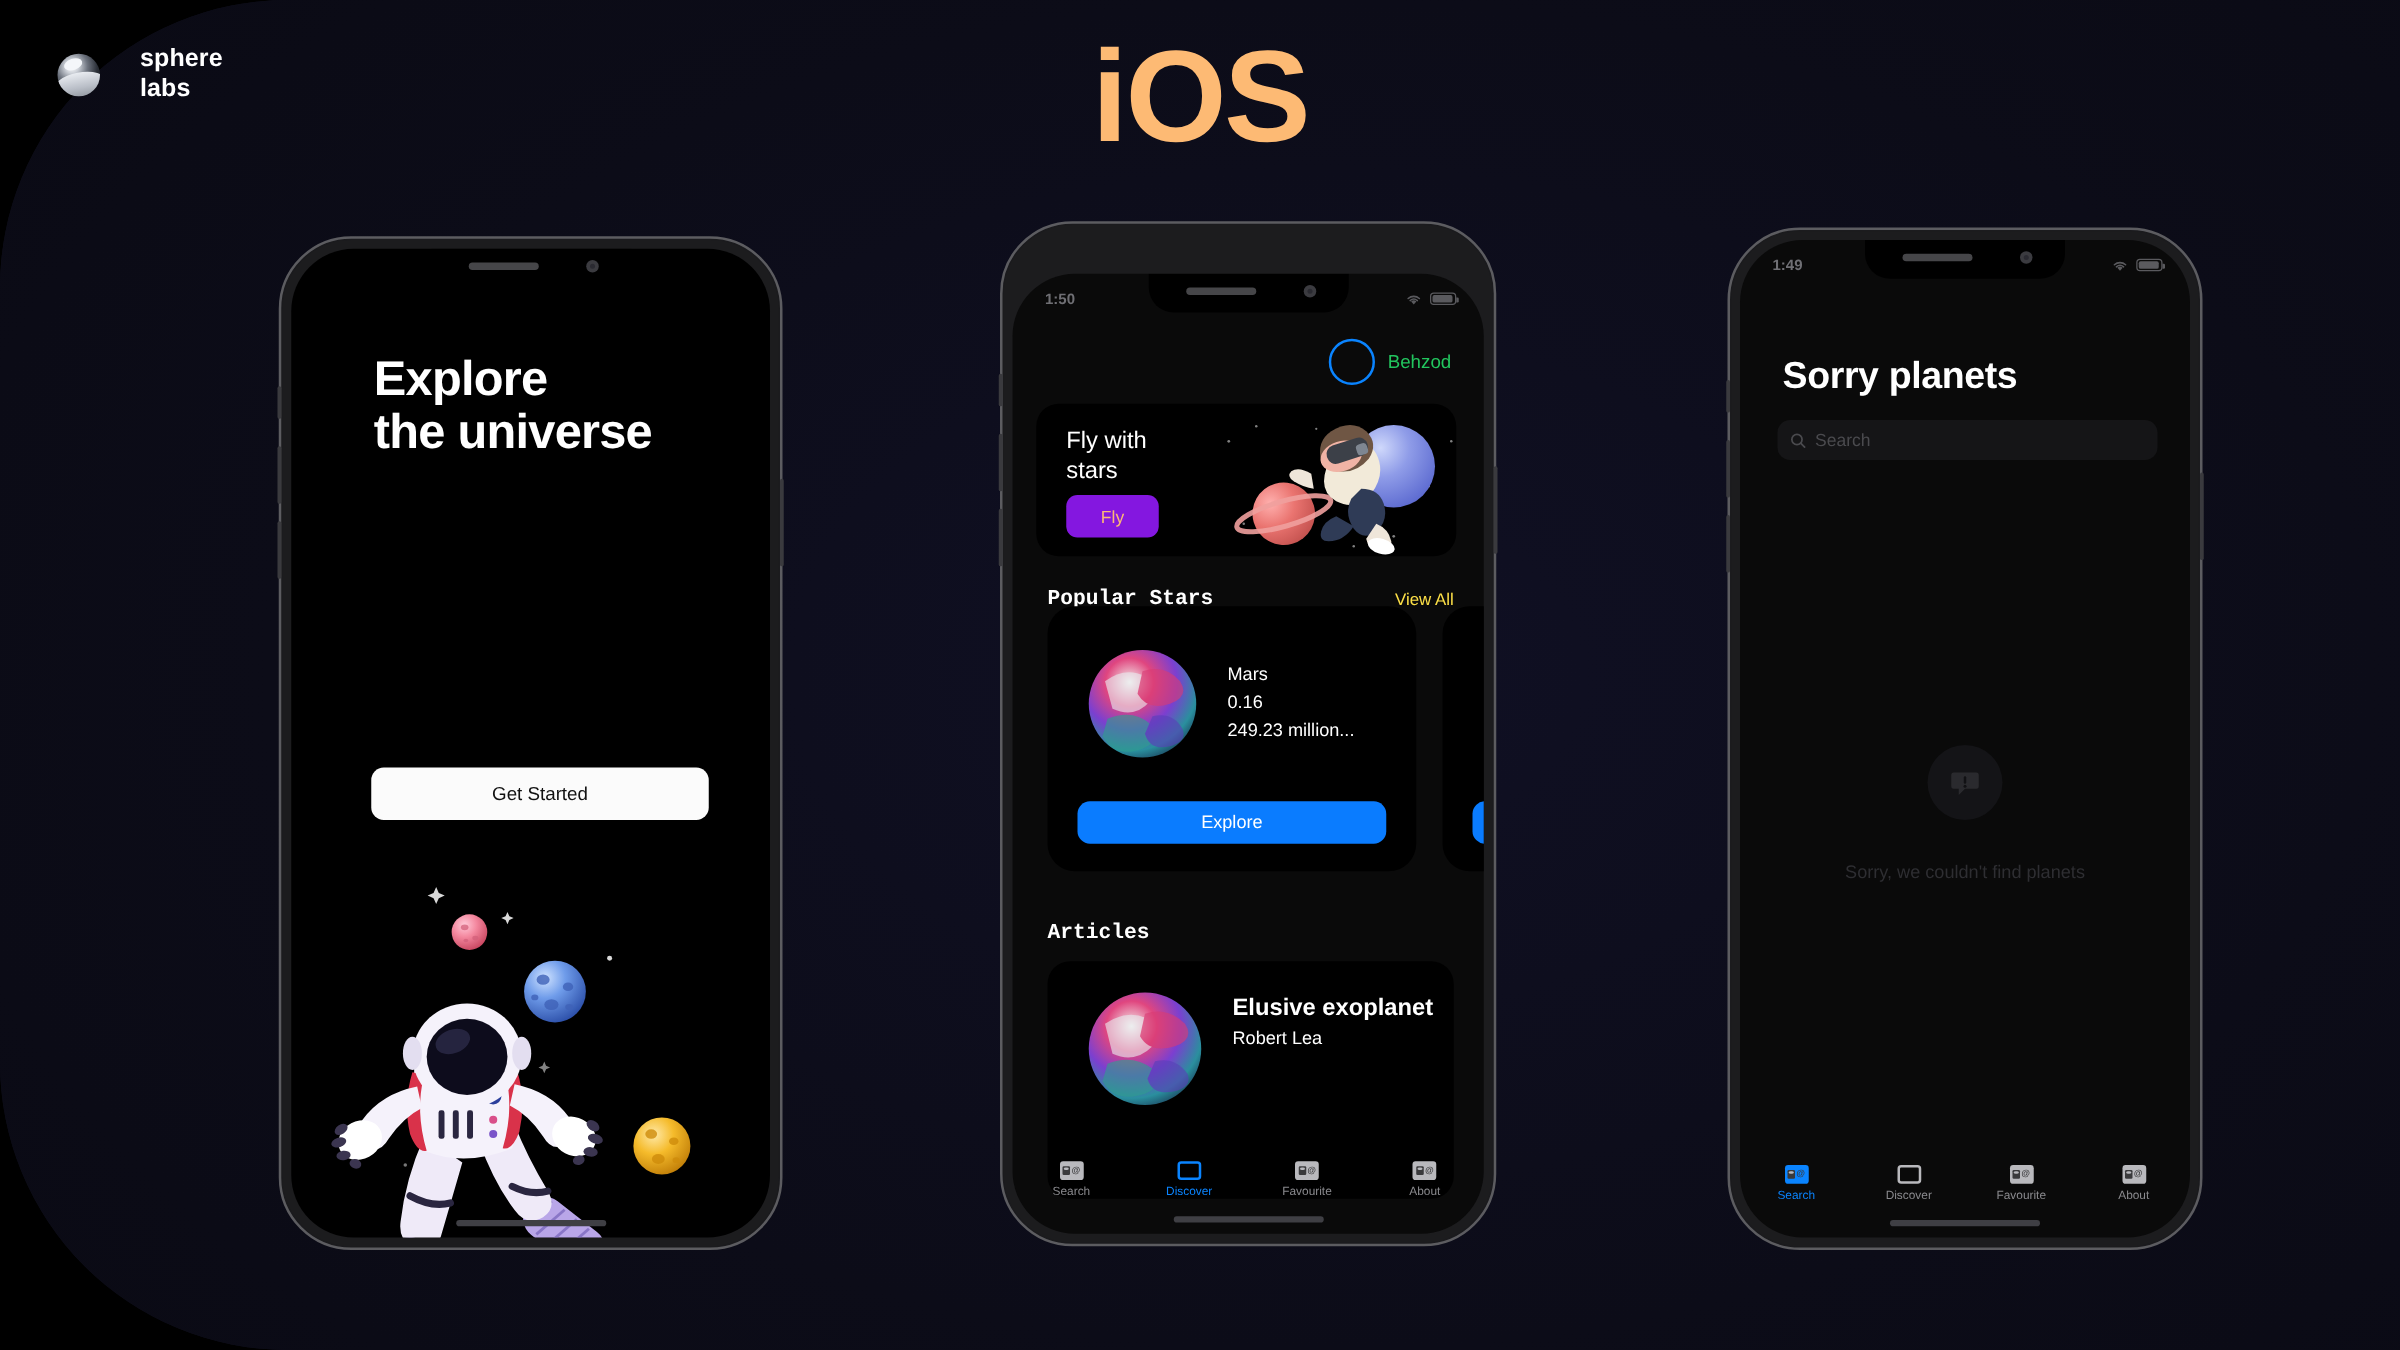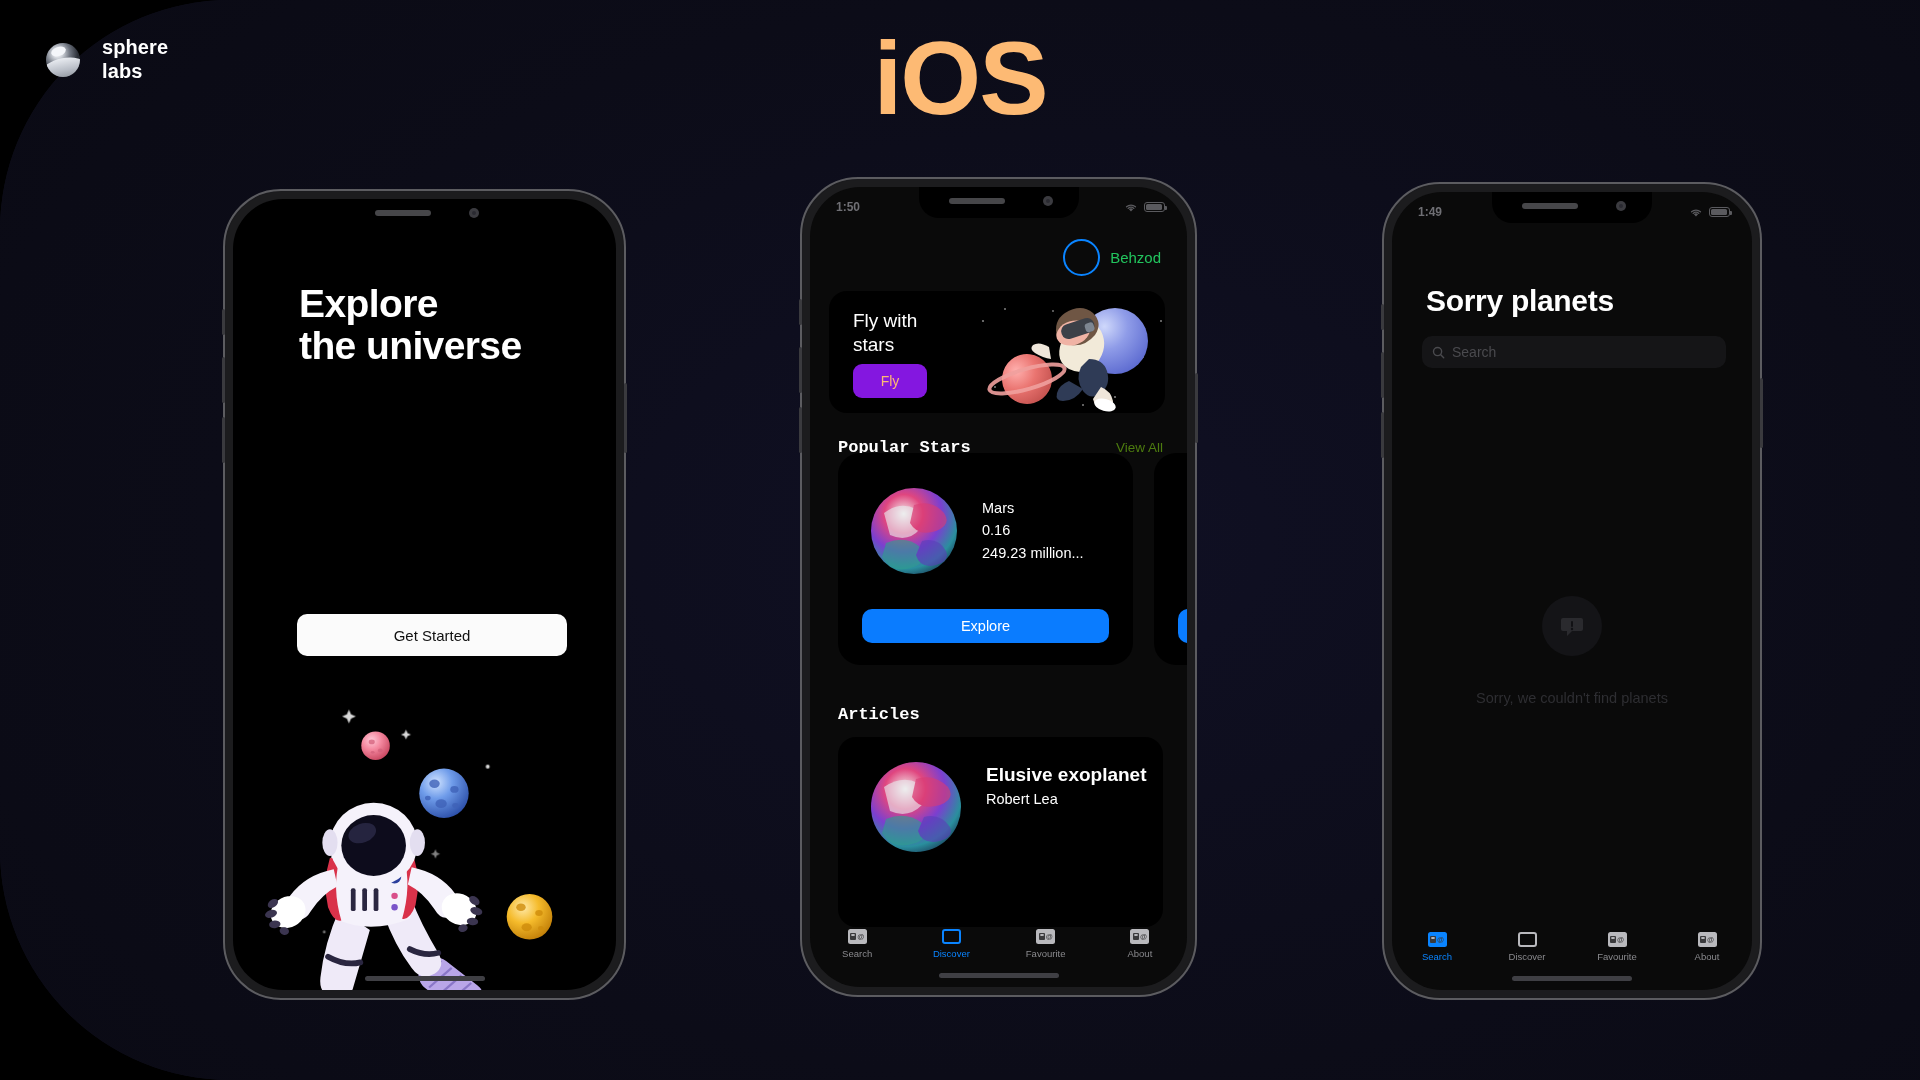--- a/index.html
+++ b/index.html
@@ -13,21 +13,21 @@
     position:absolute; left:0; top:0; width:1920px; height:1080px;
     background:#0d0d1a; border-radius:230px 0 0 230px; 
   }
   .bg-panel-inner{
     position:absolute; left:0; top:0; width:1920px; height:1080px;
     background:radial-gradient(ellipse 1400px 900px at 55% 50%, #101024 0%, #0c0c18 60%, #0a0a14 100%);
     border-radius:230px 0 0 230px;
   }
 
   
-  .brand{ position:absolute; left:46px; top:36px; display:flex; align-items:center; gap:22px; }
+  .brand{ position:absolute; left:46px; top:36px; display:flex; align-items:center; gap:32px; }
   .brand-logo{
     width:34px;height:34px;border-radius:50%;
     background:
       radial-gradient(circle at 34% 30%, #ffffff 0%, #cfd3da 16%, #6e747f 38%, #2a2e36 62%, #0e1014 100%);
     position:relative; overflow:hidden; flex:0 0 auto;
   }
   .brand-logo::after{
     content:""; position:absolute; left:-4px; top:46%; width:44px; height:22px;
     background:linear-gradient(180deg,#e9ecf1 0%, #b9bec7 55%, #8b9199 100%);
     border-radius:50% 50% 46% 46%; transform:rotate(-11deg);
@@ -100,21 +100,21 @@
   .get-started{
     position:absolute; left:64px; top:415px; width:270px; height:42px;
     background:#fbfbfb; color:#111; border:none; border-radius:10px;
     font-size:15px; font-family:"Liberation Sans",sans-serif; cursor:pointer;
     display:flex; align-items:center; justify-content:center;
   }
   .space-art{ position:absolute; left:0; top:500px; width:100%; height:350px; }
 
   
   #p2{ left:800px; top:177px; width:397px; height:820px; }
-  #p2 .screen{ background:#0a0a0a; }
+  #p2 .screen{ background:#0a0a0a;margin-top:32px; }
   .p2-body{ position:absolute; top:34px; left:0; right:0; bottom:0; }
 
   .user-row{ position:absolute; right:26px; top:18px; display:flex; align-items:center; gap:10px; }
   .avatar{ width:37px; height:37px; border-radius:50%; border:2.5px solid #0a84ff; background:transparent; }
   .user-name{ color:#22c55e; font-size:15px; }
 
   .promo{
     position:absolute; left:19px; right:22px; top:70px; height:122px;
     background:#000; border-radius:18px; overflow:hidden;
   }
@@ -122,21 +122,21 @@
   .fly-btn{
     position:absolute; left:24px; bottom:15px; width:74px; height:34px;
     background:#8417e0; color:#fdba74; border:none; border-radius:9px; font-size:14px;
     font-family:"Liberation Sans",sans-serif; cursor:pointer;
     display:flex; align-items:center; justify-content:center;
   }
   .promo-art{ position:absolute; right:0px; top:0; width:200px; height:122px; }
 
   .sec-head{ position:absolute; left:28px; right:24px; display:flex; align-items:center; justify-content:space-between; }
   .sec-title{ color:#fff; font-size:17px; font-weight:700;font-family:Liberation Mono, monospace; }
-  .view-all{ color:#4d7c0f; font-size:13.5px; cursor:pointer; }
+  .view-all{ color:#fde047; font-size:13.5px; cursor:pointer; }
 
   .stars-rail{ position:absolute; left:16px; right:0; top:232px; height:212px; }
   .star-card{
     position:absolute; top:0; width:295px; height:212px; background:#000; border-radius:22px; overflow:hidden;
   }
   .star-card .planet{ position:absolute; left:32px; top:34px; width:88px; height:88px; border-radius:50%; }
   .star-info{ position:absolute; left:144px; top:44px; color:#fff; font-size:14.5px; line-height:1.55; }
   .explore-btn{
     position:absolute; left:24px; right:24px; bottom:22px; height:34px;
     background:#0a7cff; color:#fff; border:none; border-radius:10px; font-size:14.5px;

